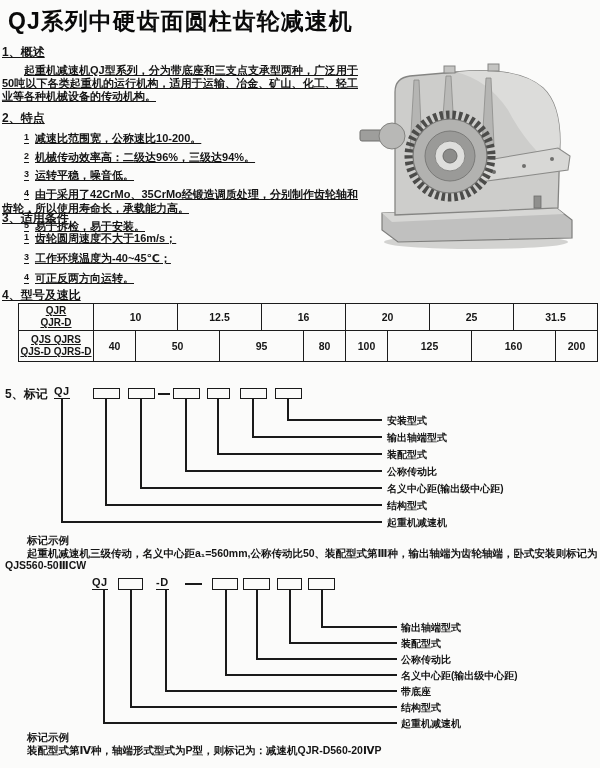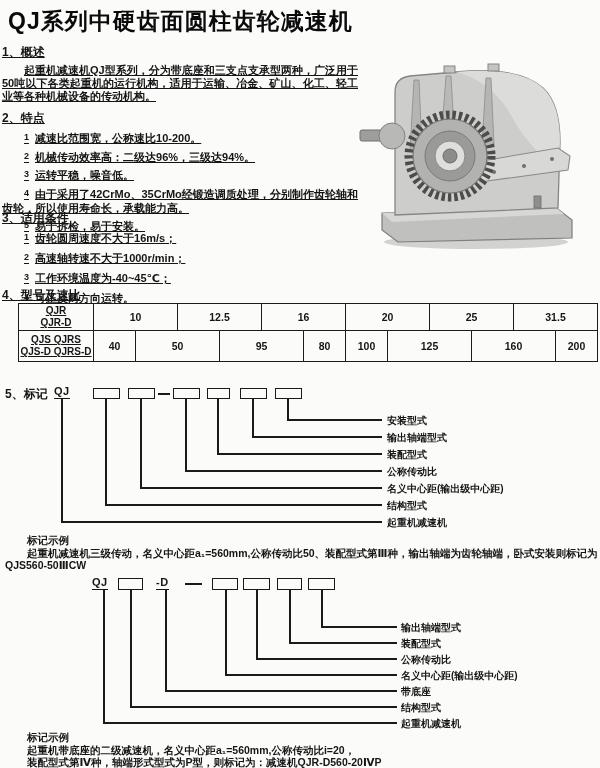--- a/index.html
+++ b/index.html
@@ -104,21 +104,20 @@
     <div class="item"><span class="inum">1</span><span>减速比范围宽，公称速比10-200。</span></div>
     <div class="item"><span class="inum">2</span><span>机械传动效率高：二级达96%，三级达94%。</span></div>
     <div class="item"><span class="inum">3</span><span>运转平稳，噪音低。</span></div>
     <div class="item"><span class="inum">4</span><span>由于采用了42CrMo、35CrMo经锻造调质处理，分别制作齿轮轴和齿轮，所以使用寿命长，承载能力高。</span></div>
     <div class="item"><span class="inum">5</span><span>易于拆检，易于安装。</span></div>
   </div>
 
   <div class="sec list sec3" style="top:210px">
     <div class="sec-h">3、适用条件</div>
     <div class="item"><span class="inum">1</span><span>齿轮圆周速度不大于16m/s；</span></div>
-    <div class="item"><span class="inum">2</span><span>高速轴转速不大于1000r/min；</span></div>
     <div class="item"><span class="inum">3</span><span>工作环境温度为-40~45℃；</span></div>
     <div class="item"><span class="inum">4</span><span>可正反两方向运转。</span></div>
   </div>
 
   <div class="sec" style="top:287px">
     <div class="sec-h">4、型号及速比</div>
   </div>
 
   <table class="ratio">
     <colgroup>
@@ -238,17 +237,16 @@
     <span class="dlabel" style="left:401px; top:61px;">装配型式</span>
     <span class="dlabel" style="left:401px; top:77px;">公称传动比</span>
     <span class="dlabel" style="left:401px; top:93px;">名义中心距(输出级中心距)</span>
     <span class="dlabel" style="left:401px; top:109px;">带底座</span>
     <span class="dlabel" style="left:401px; top:125px;">结构型式</span>
     <span class="dlabel" style="left:401px; top:141px;">起重机减速机</span>
   </div>
 
   <div class="example" style="top:731px">
     <div class="ex-title">标记示例</div>
-    <div class="ex-line ind">起重机带底座的二级减速机，名义中心距a₁=560mm,公称传动比i=20，</div>
     <div class="ex-line ind">装配型式第Ⅳ种，轴端形式型式为P型，则标记为：减速机QJR-D560-20ⅣP</div>
   </div>
 
 </div>
 
 </body></html>

